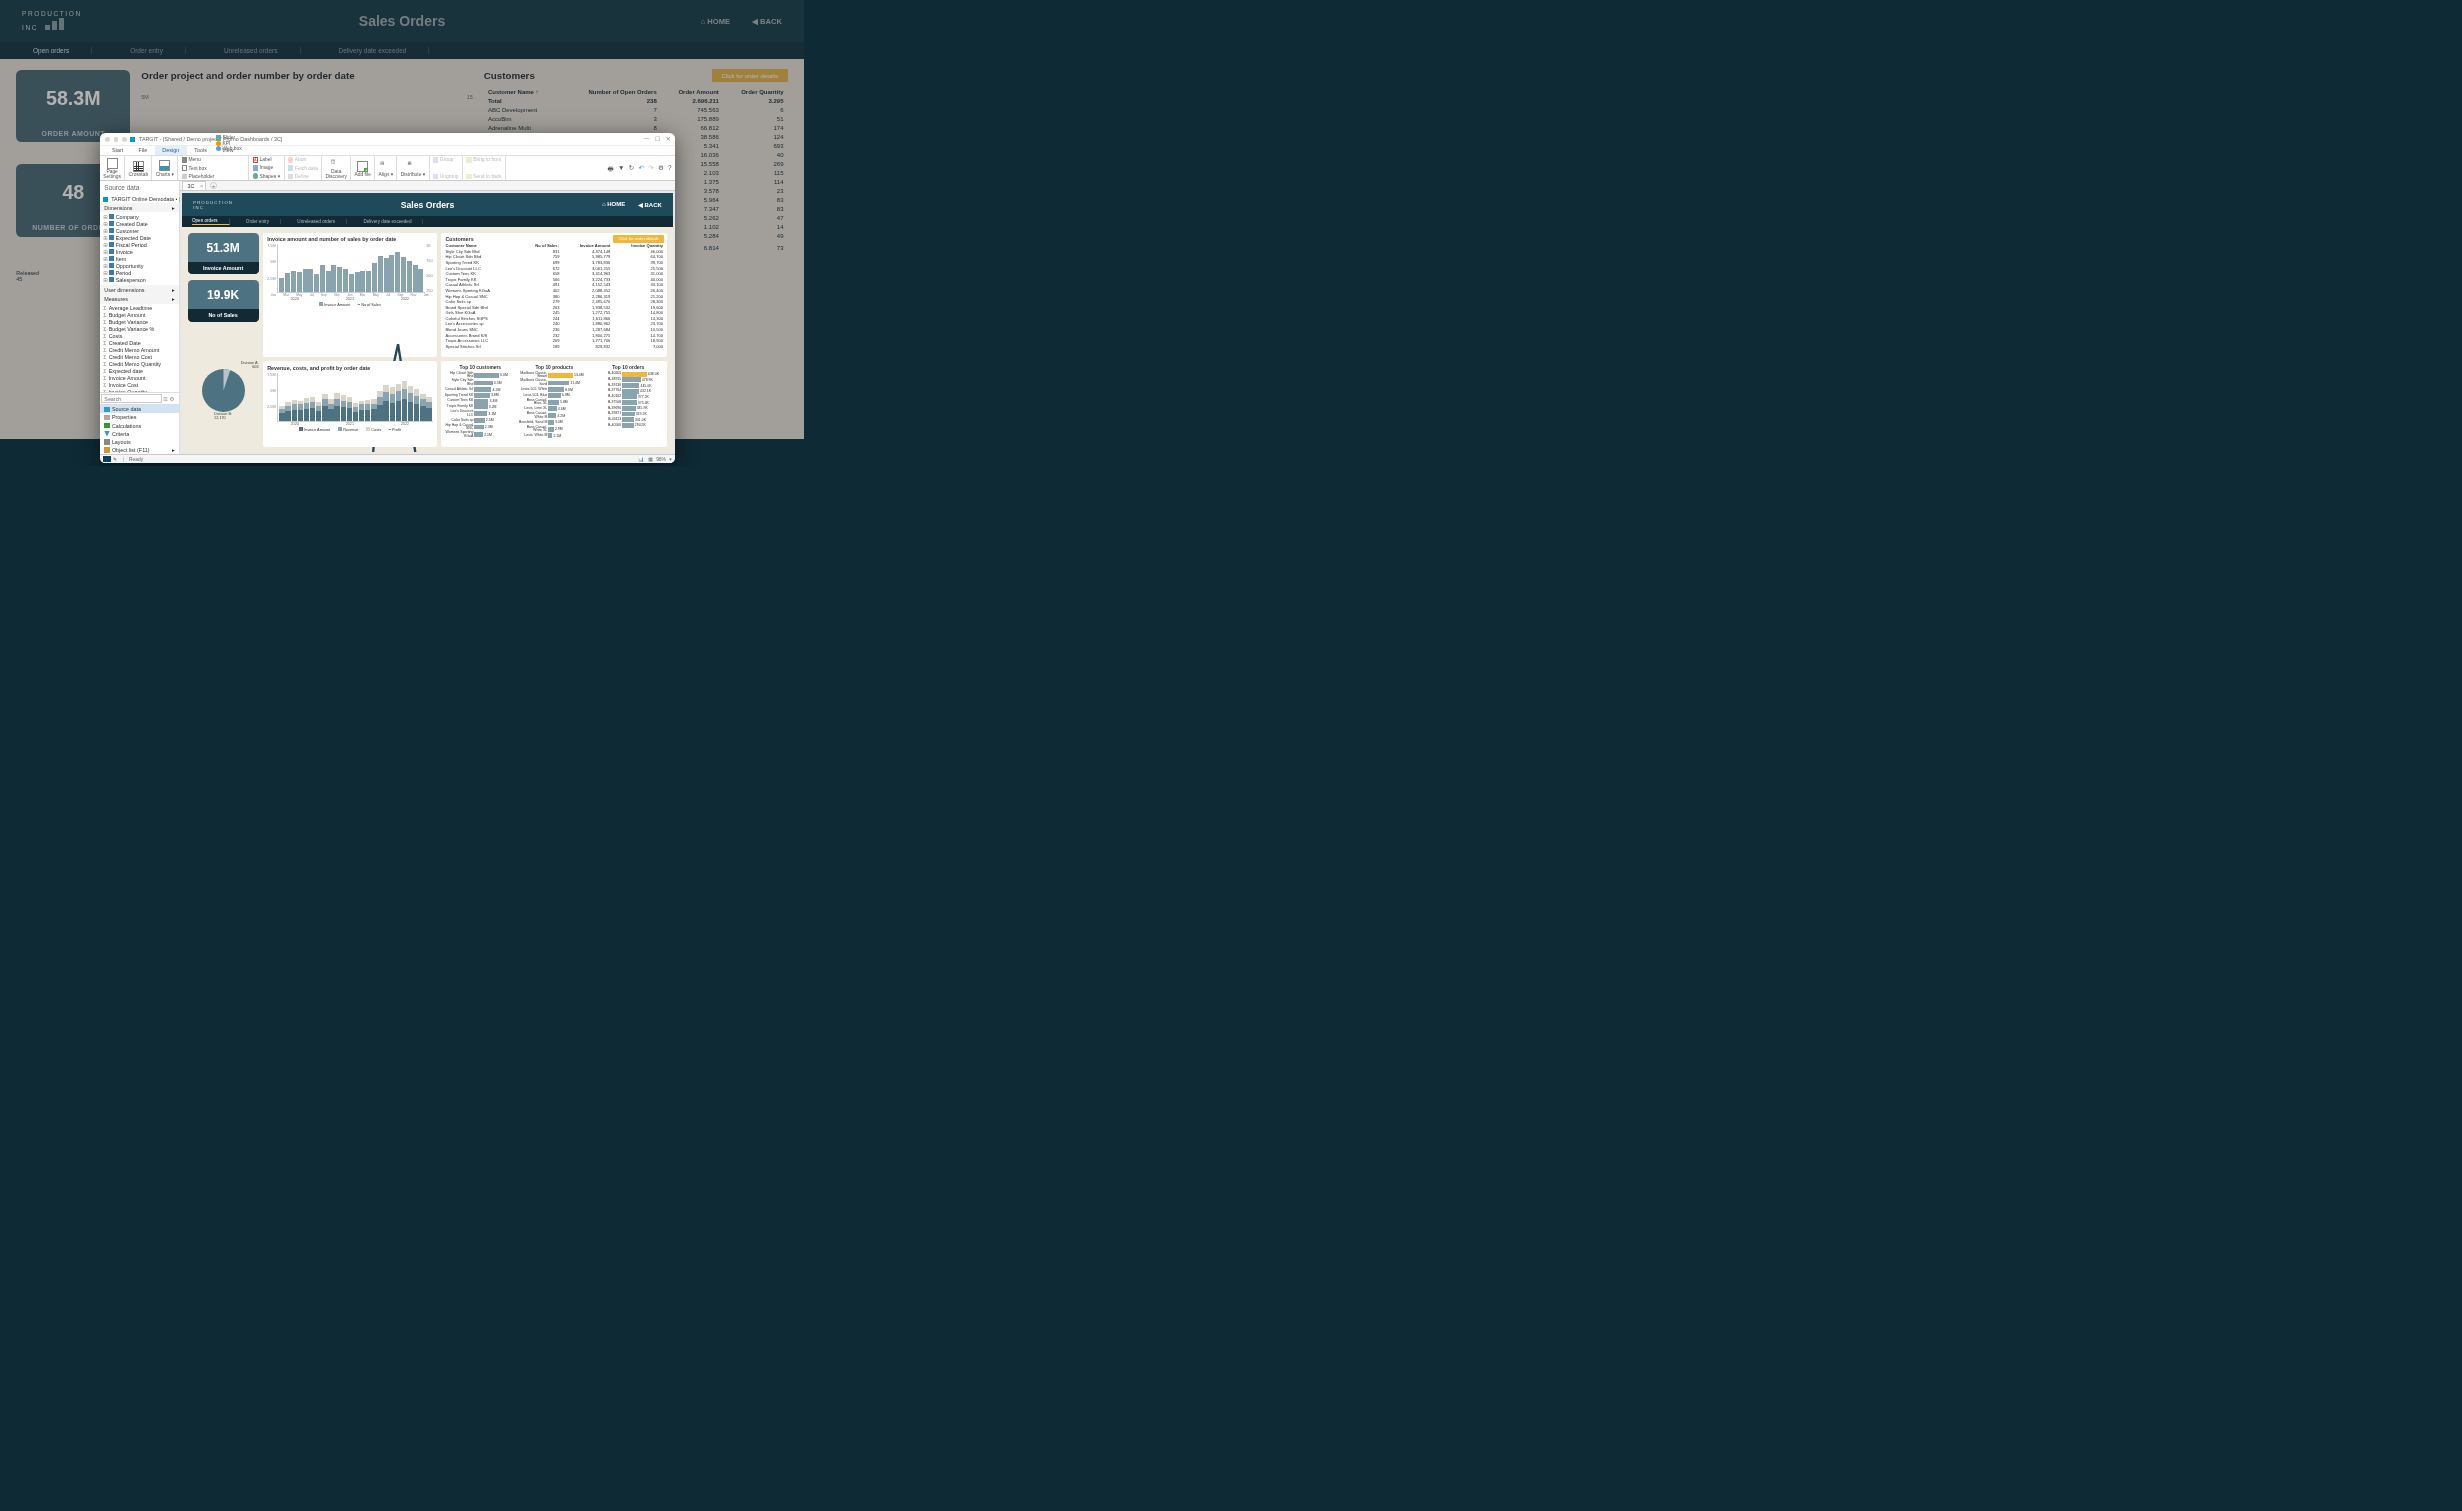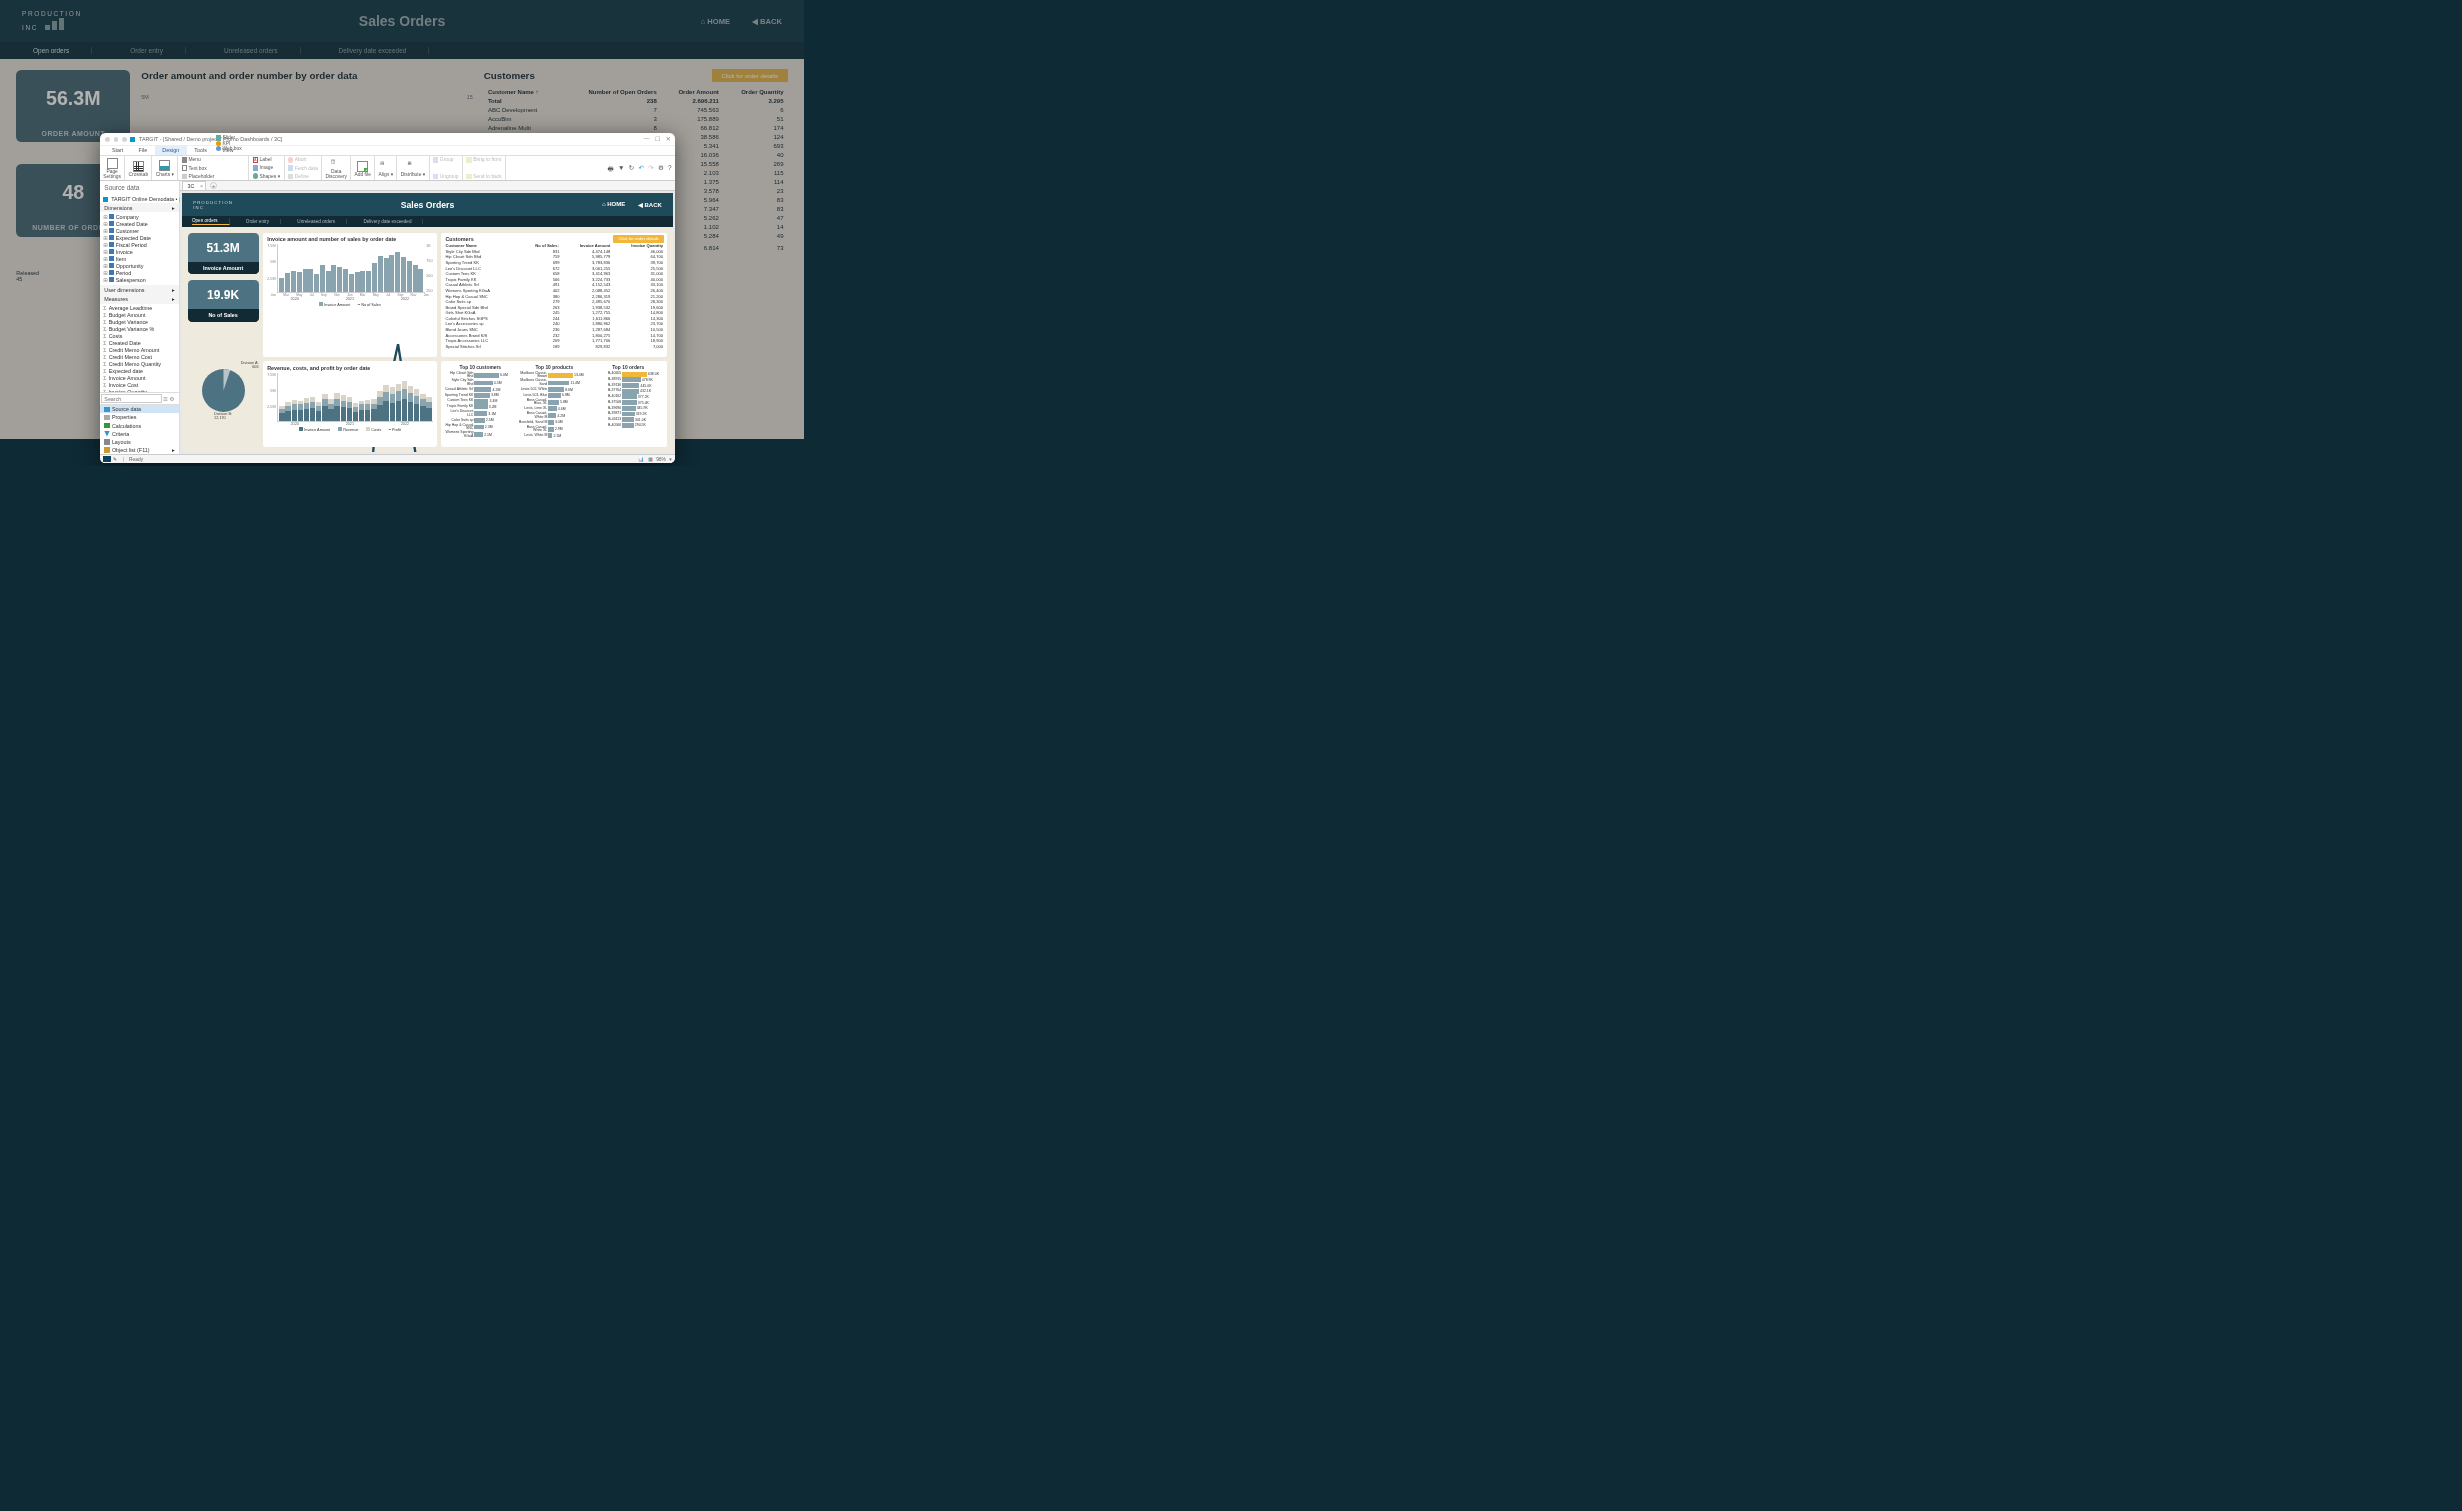--- a/index.html
+++ b/index.html
@@ -161,32 +161,32 @@
   </div>
   <div class="bg-subnav">
     <a>Open orders</a>
     <a>Order entry</a>
     <a>Unreleased orders</a>
     <a>Delivery date exceeded</a>
   </div>
   <div class="bg-body">
     <div class="bg-left">
       <div class="bg-big-card">
-        <div class="bg-big-num">56.3M</div>
+        <div class="bg-big-num">58.3M</div>
         <div class="bg-big-lbl">ORDER AMOUNT</div>
       </div>
       <div class="bg-big-card">
         <div class="bg-big-num">48</div>
         <div class="bg-big-lbl" style="white-space:pre-line;">NUMBER OF ORDERS</div>
       </div>
       <div style="font-size:5.4px;color:#345;margin-top:33px;white-space:pre;">Released
 45</div>
     </div>
     <div class="bg-mid">
-      <h2>Order amount and order number by order data</h2>
+      <h2>Order project and order number by order date</h2>
       <div style="display:flex;justify-content:space-between;font-size:5.4px;color:#678;margin-top:13px;">
         <span>5M</span>
         <span>15</span>
       </div>
     </div>
     <div class="bg-right">
       <span class="bg-orderbtn">Click for order details</span>
       <h2>Customers</h2>
       <table class="bg-table">
         <thead>

